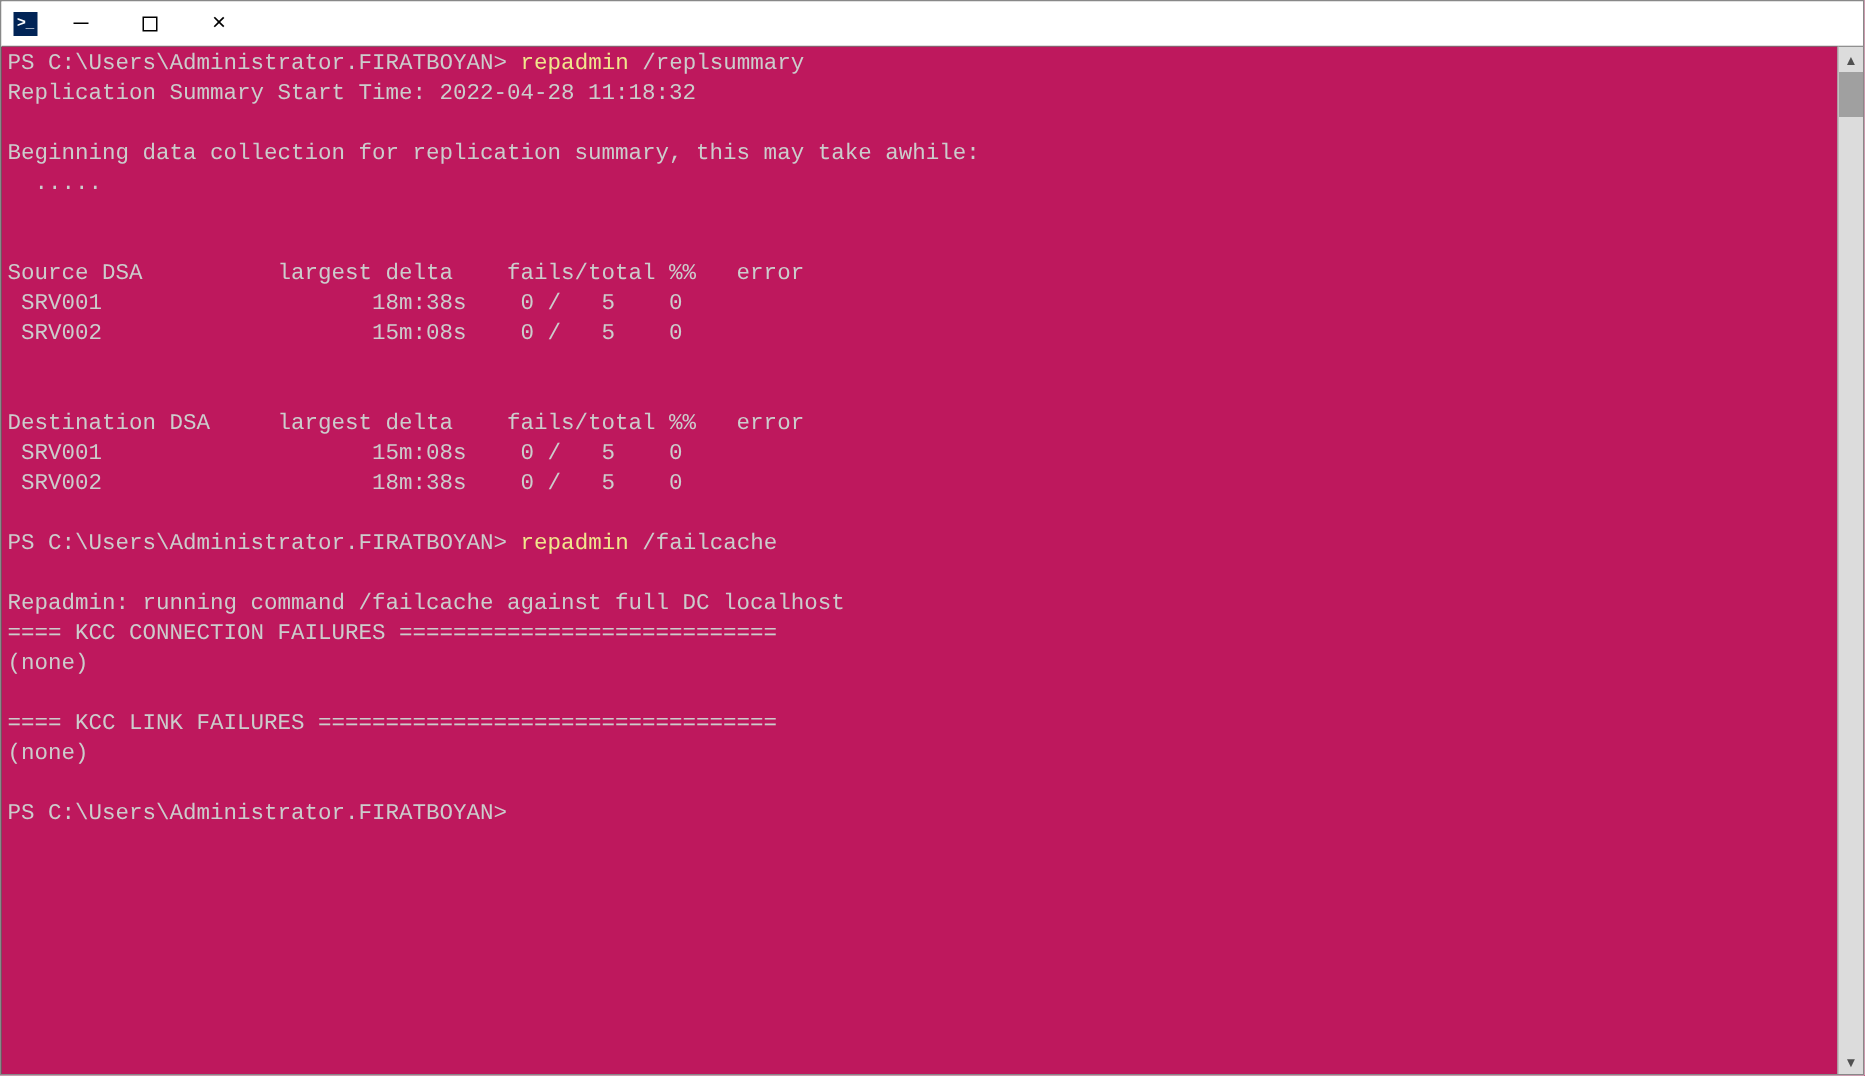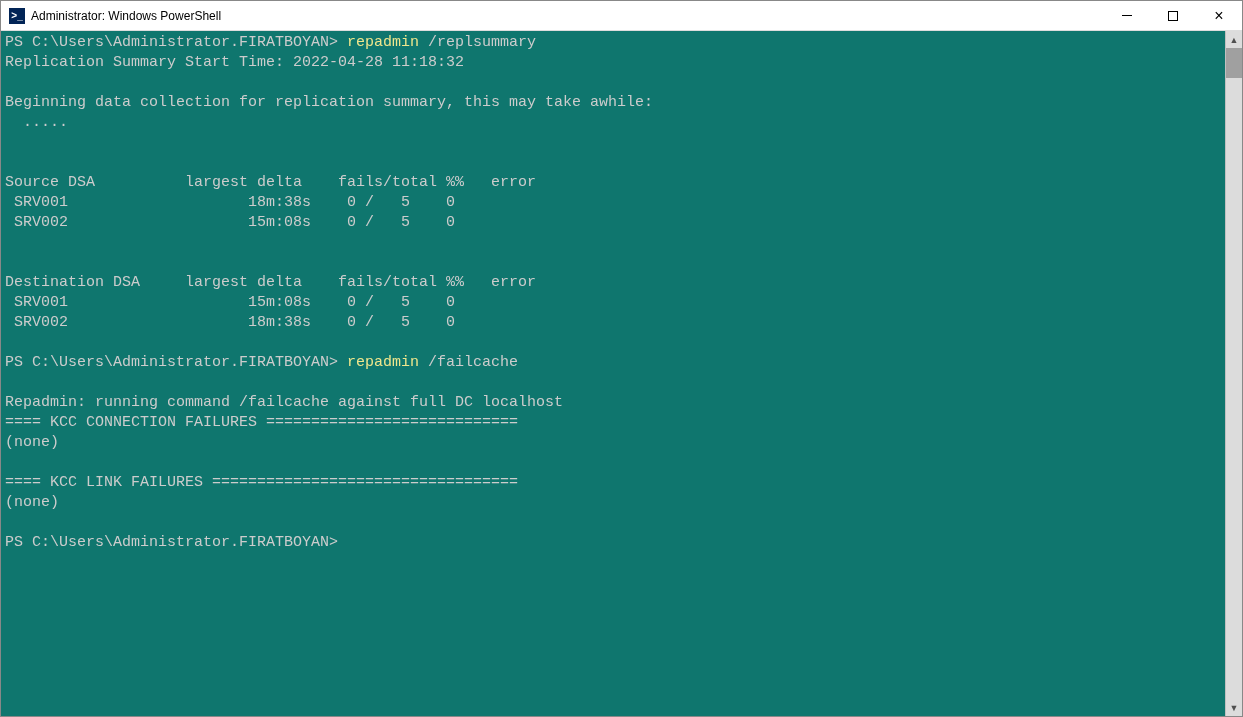--- a/index.html
+++ b/index.html
@@ -66,21 +66,21 @@
     }
     .terminal-wrap {
       flex: 1;
       display: flex;
       background: #000;
       position: relative;
       overflow: hidden;
     }
     .terminal {
       flex: 1;
-      background: #0f766e;
+      background: #be185d;
       color: #cccccc;
       font-family: Consolas, 'Courier New', monospace;
       font-size: 15px;
       line-height: 20px;
       padding: 2px 0 2px 4px;
       white-space: pre;
       overflow: hidden;
     }
     .prompt {
       color: #cccccc;
@@ -125,21 +125,20 @@
       height: 1px;
       background: #000;
     }
   </style>
 </head>
 <body>
 
 <div class="window">
   <div class="titlebar">
     <div class="icon-ps">&gt;_</div>
-    <div class="title">Administrator: Windows PowerShell</div>
     <div class="window-controls">
       <div class="win-btn">
           <div class="minimize-line"></div>
         </div>
       <div class="win-btn">
           <div class="maximize-box"></div>
         </div>
       <div class="win-btn close">×</div>
     </div>
   </div>

